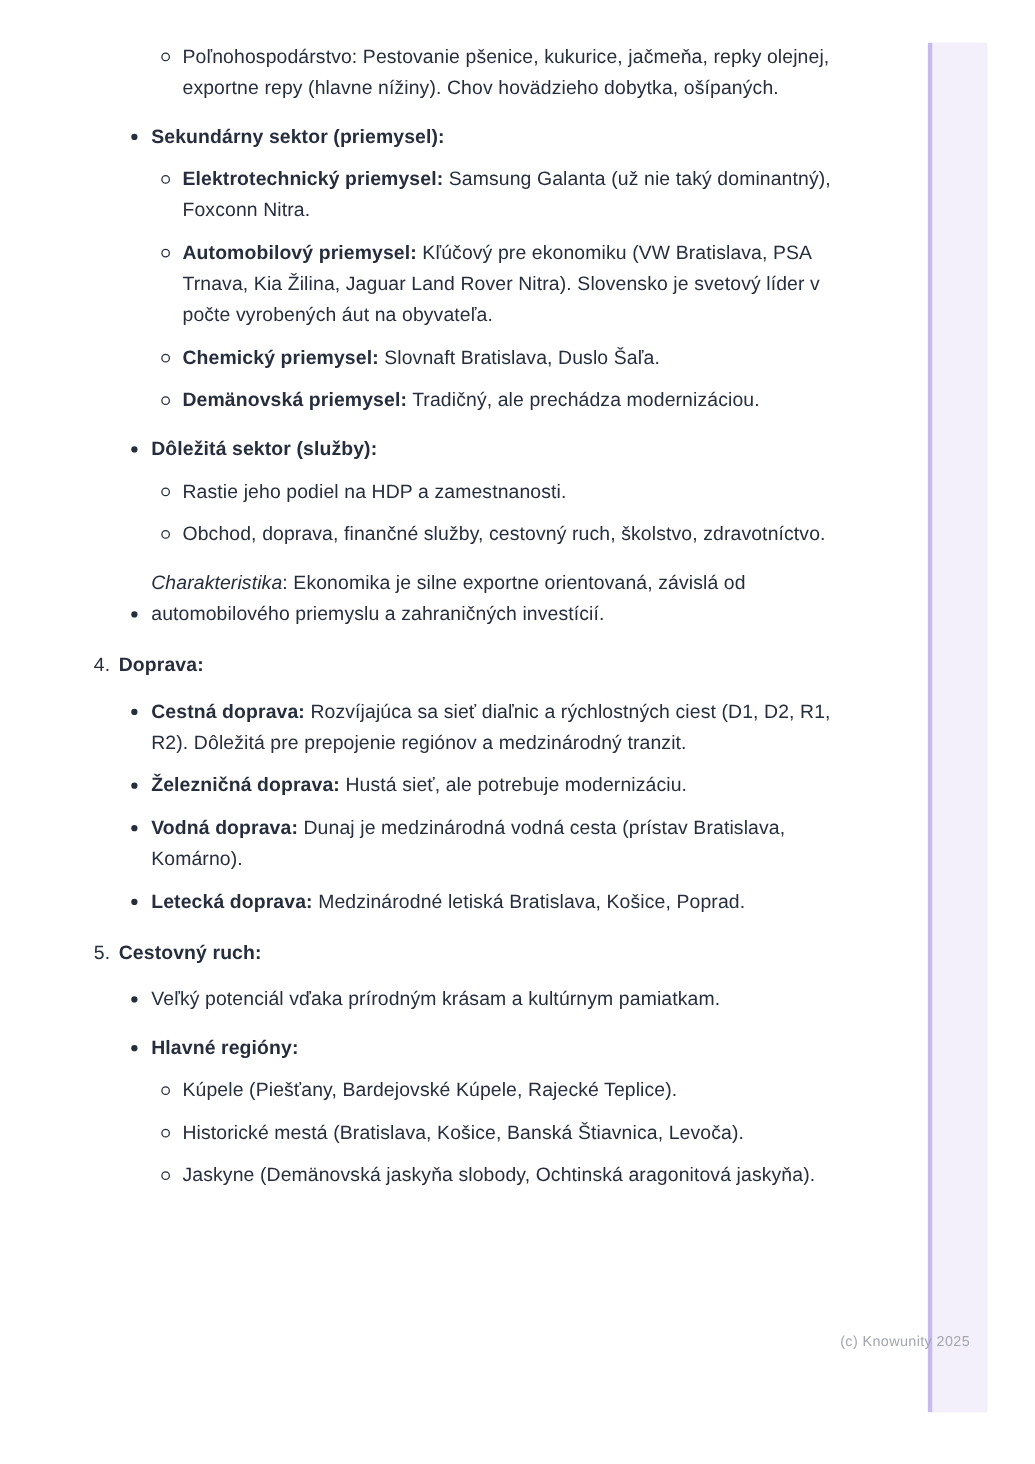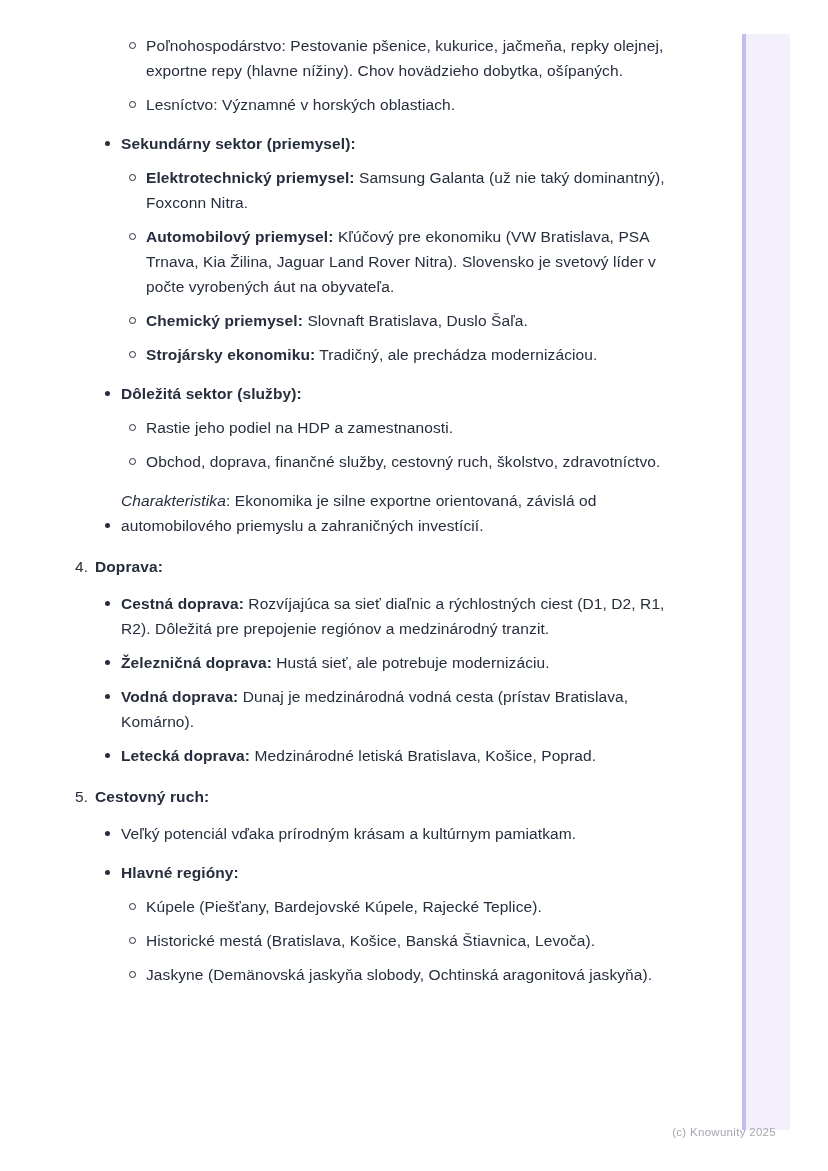--- a/index.html
+++ b/index.html
@@ -27,39 +27,35 @@
                  border:1.5px solid #262d3d; background:transparent; }
 
   .no { flex:0 0 20px; }
   .tx { flex:1 1 auto; }
   .bd { font-weight:700; }
   .it { font-style:italic; }
 
   .accent-strip { position:absolute; left:742px; top:34px; width:48px; height:1096px;
                   background:#f4f0fb; border-left:4px solid #c7baef; border-radius:1px; }
 
-  .watermark { position:absolute; top:1126px; right:52px; z-index:5;
+  .watermark { position:absolute; top:1068px; right:52px; z-index:5;
                font-size:11.5px; color:#a4a6af; letter-spacing:0.3px; }
 </style>
 </head>
 <body>
 
 <div class="page">
 
   <div class="doc">
 
     <div class="li l2">
         <span class="bl c"></span>
         <p class="tx"><span>Poľnohospodárstvo: Pestovanie pšenice, kukurice, jačmeňa, repky olejnej, exportne repy (hlavne nížiny). Chov hovädzieho dobytka, ošípaných.</span></p>
       </div>
 
-    <div class="li l2">
-        <span class="bl c"></span>
-        <p class="tx"><span>Lesníctvo: Významné v horských oblastiach.</span></p>
-      </div>
 
     <div class="li l1 lg">
         <span class="bl d"></span>
         <p class="tx"><b class="bd">Sekundárny sektor (priemysel):</b></p>
       </div>
 
     <div class="li l2">
         <span class="bl c"></span>
         <p class="tx"><b class="bd">Elektrotechnický priemysel:</b><span> Samsung Galanta (už nie taký dominantný), Foxconn Nitra.</span></p>
       </div>
@@ -69,21 +65,21 @@
         <p class="tx"><b class="bd">Automobilový priemysel:</b><span> Kľúčový pre ekonomiku (VW Bratislava, PSA Trnava, Kia Žilina, Jaguar Land Rover Nitra). Slovensko je svetový líder v počte vyrobených áut na obyvateľa.</span></p>
       </div>
 
     <div class="li l2">
         <span class="bl c"></span>
         <p class="tx"><b class="bd">Chemický priemysel:</b><span> Slovnaft Bratislava, Duslo Šaľa.</span></p>
       </div>
 
     <div class="li l2">
         <span class="bl c"></span>
-        <p class="tx"><b class="bd">Strojársky ekonomiku:</b><span> Tradičný, ale prechádza modernizáciou.</span></p>
+        <p class="tx"><b class="bd">Demänovská priemysel:</b><span> Tradičný, ale prechádza modernizáciou.</span></p>
       </div>
 
 
     <div class="li l1 lg">
         <span class="bl d"></span>
         <p class="tx"><b class="bd">Dôležitá sektor (služby):</b></p>
       </div>
 
     <div class="li l2">
         <span class="bl c"></span>

